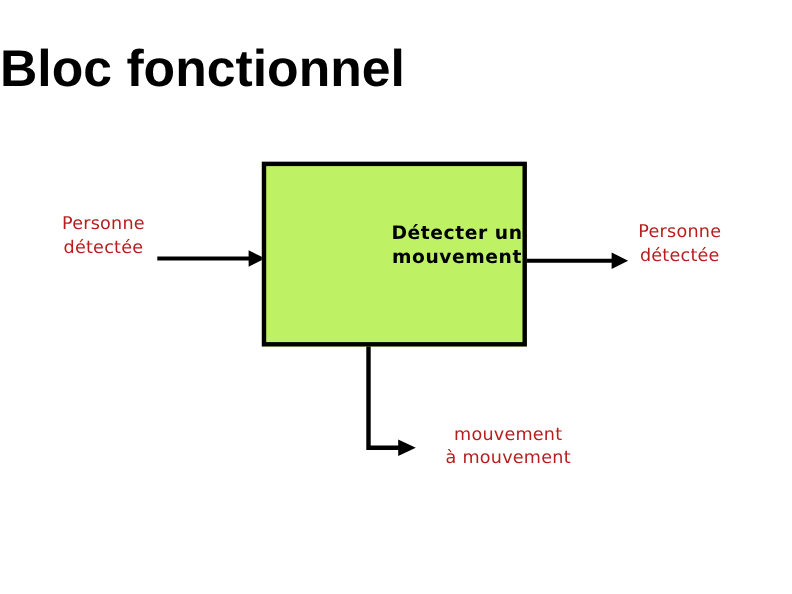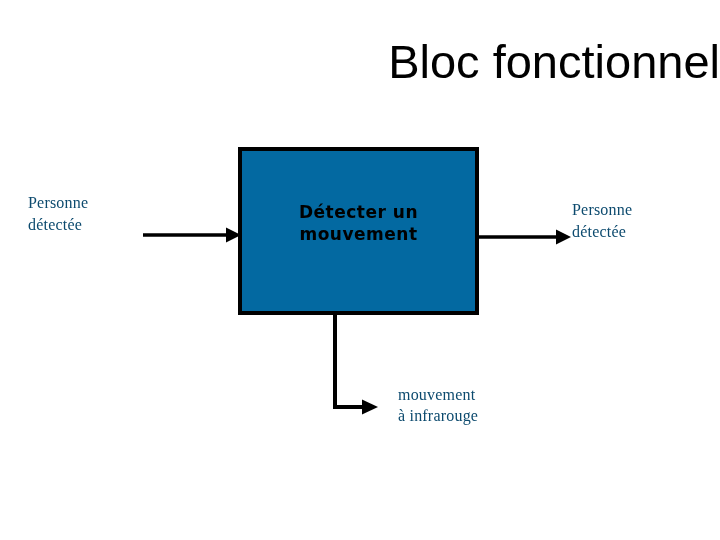--- a/index.html
+++ b/index.html
@@ -3,40 +3,39 @@
 <meta charset="utf-8">
 <style>
   html,body { margin:0; padding:0; background:#ffffff; }
   .slide {
     position:relative; width:720px; height:540px;
     background:#ffffff; overflow:hidden;
     font-family:"DejaVu Sans", sans-serif; color:#000;
   }
   .title {
     position:absolute; top:36px; left:0; width:720px; margin:0;
-    text-align:right;
+    text-align:left;
     font-family:"Liberation Sans", sans-serif;
-    font-size:47px; font-weight:400; line-height:1.1; color:#000;
+    font-size:47px; font-weight:700; line-height:1.1; color:#000;
     letter-spacing:0px;
   }
   .block {
     position:absolute; left:238px; top:147px; width:241px; height:168px;
     box-sizing:border-box; border:4px solid #000; background:#CCFFFF;
     display:flex; align-items:center; justify-content:center;
   }
   .block-text {
     text-align:center;
     font-weight:bold; font-size:17px; line-height:22px;
     letter-spacing:0.5px; margin-top:-16px;
   }
   .label {
-    position:absolute; 
-    font-size:16px; line-height:22px; color:#0c4a6e;
+    position:absolute; text-align:center;
+    font-size:16px; line-height:22px; color:#b91c1c;
     letter-spacing:0.2px;
-    font-family:Liberation Serif, serif;
   }
   .input-label  { left:28px;  top:192px; width:132px; }
   .output-label { left:572px; top:199px; width:92px;  }
   .sensor-label { left:398px; top:384px; width:128px; line-height:21px; }
   .connectors {
     position:absolute; left:0; top:0; width:720px; height:540px;
     pointer-events:none;
   }
 </style>
 </head>
@@ -54,35 +53,35 @@
     <g>
       <line x1="479" y1="237" x2="557" y2="237" stroke="#000" stroke-width="3.5" style="stroke: rgb(0, 0, 0);"></line>
       <polygon points="571,237 556,229.5 556,244.5" fill="#000" style="fill: rgb(0, 0, 0);"></polygon>
     </g>
     <g>
       <polyline points="335,313 335,407 363,407" fill="none" stroke="#000" stroke-width="4" style="stroke: rgb(0, 0, 0);"></polyline>
       <polygon points="378,407 362,399.5 362,414.5" fill="#000" style="fill: rgb(0, 0, 0);"></polygon>
     </g>
   </svg>
 
-  <div class="block" style="background-color: #0369a1;">
+  <div class="block" style="background-color: #bef264; justify-content: flex-end;">
     <div class="block-text">
       <div>Détecter un</div>
       <div>mouvement</div>
     </div>
   </div>
 
   <div class="label input-label">
     <div>Personne</div>
     <div>détectée</div>
   </div>
 
   <div class="label output-label">
     <div>Personne</div>
     <div>détectée</div>
   </div>
 
   <div class="label sensor-label">
     <div>mouvement</div>
-    <div>à infrarouge</div>
+    <div>à mouvement</div>
   </div>
 
 </div>
 
 </body></html>

